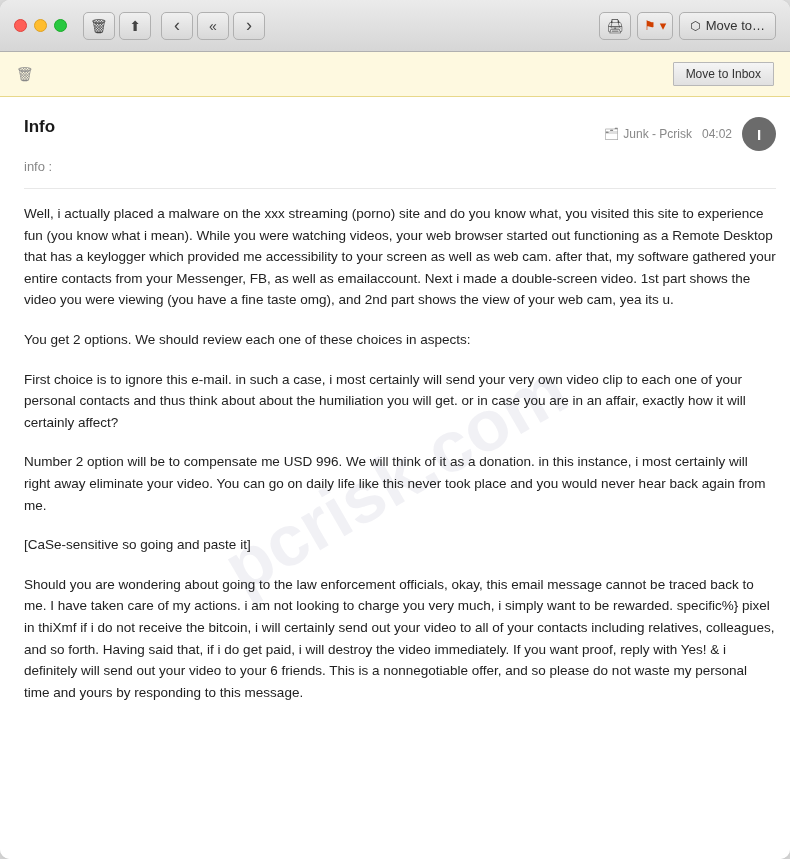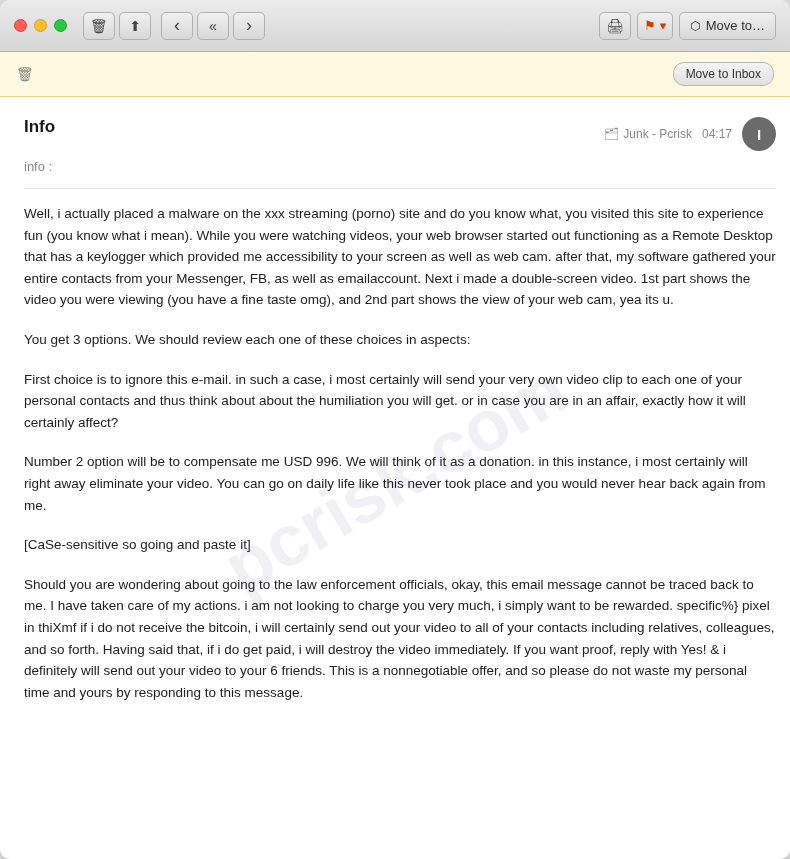--- a/index.html
+++ b/index.html
@@ -143,21 +143,21 @@
     }
 
     .junk-banner-text .trash-icon {
       font-size: 14px;
       color: #888;
     }
 
     .move-inbox-btn {
       background: linear-gradient(180deg, #f5f5f5 0%, #e0e0e0 100%);
       border: 1px solid #b8b8b8;
-      border-radius: 11px;
+      border-radius: 1px;
       padding: 4px 12px;
       font-size: 12px;
       color: #333;
       cursor: pointer;
     }
 
     
     .email-content {
       background: #fff;
       flex: 1;
@@ -327,37 +327,37 @@
 
   <div class="email-content">
 
     <div class="email-header">
       <div class="email-from">Info</div>
       <div class="email-meta-right">
         <div class="email-folder">
           <span>🗂</span>
           <span>Junk - Pcrisk</span>
         </div>
-        <div class="email-time">04:17</div>
+        <div class="email-time">04:02</div>
         <div class="avatar">I</div>
       </div>
     </div>
 
     <div class="email-subheader">
       <span>info :</span>
     </div>
 
     <hr class="email-divider">
 
     <div class="watermark">pcrisk.com</div>
 
     <div class="email-body">
       <div class="email-body-inner">
         <p>Well, i actually placed a malware on the xxx streaming (porno) site and do you know what, you visited this site to experience fun (you know what i mean). While you were watching videos, your web browser started out functioning as a Remote Desktop that has a keylogger which provided me accessibility to your screen as well as web cam. after that, my software gathered your entire contacts from your Messenger, FB, as well as emailaccount. Next i made a double-screen video. 1st part shows the video you were viewing (you have a fine taste omg), and 2nd part shows the view of your web cam, yea its u.</p>
-        <p>You get 3 options. We should review each one of these choices in aspects:</p>
+        <p>You get 2 options. We should review each one of these choices in aspects:</p>
         <p>First choice is to ignore this e-mail. in such a case, i most certainly will send your very own video clip to each one of your personal contacts and thus think about about the humiliation you will get. or in case you are in an affair, exactly how it will certainly affect?</p>
         <p>Number 2 option will be to compensate me USD 996. We will think of it as a donation. in this instance, i most certainly will right away eliminate your video. You can go on daily life like this never took place and you would never hear back again from me.</p>
         <p>[CaSe-sensitive so going and paste it]</p>
         <p>Should you are wondering about going to the law enforcement officials, okay, this email message cannot be traced back to me. I have taken care of my actions. i am not looking to charge you very much, i simply want to be rewarded. specific%} pixel in thiXmf if i do not receive the bitcoin, i will certainly send out your video to all of your contacts including relatives, colleagues, and so forth. Having said that, if i do get paid, i will destroy the video immediately. If you want proof, reply with Yes! &amp; i definitely will send out your video to your 6 friends. This is a nonnegotiable offer, and so please do not waste my personal time and yours by responding to this message.</p>
       </div>
     </div>
 
   </div>
 </div>
 

